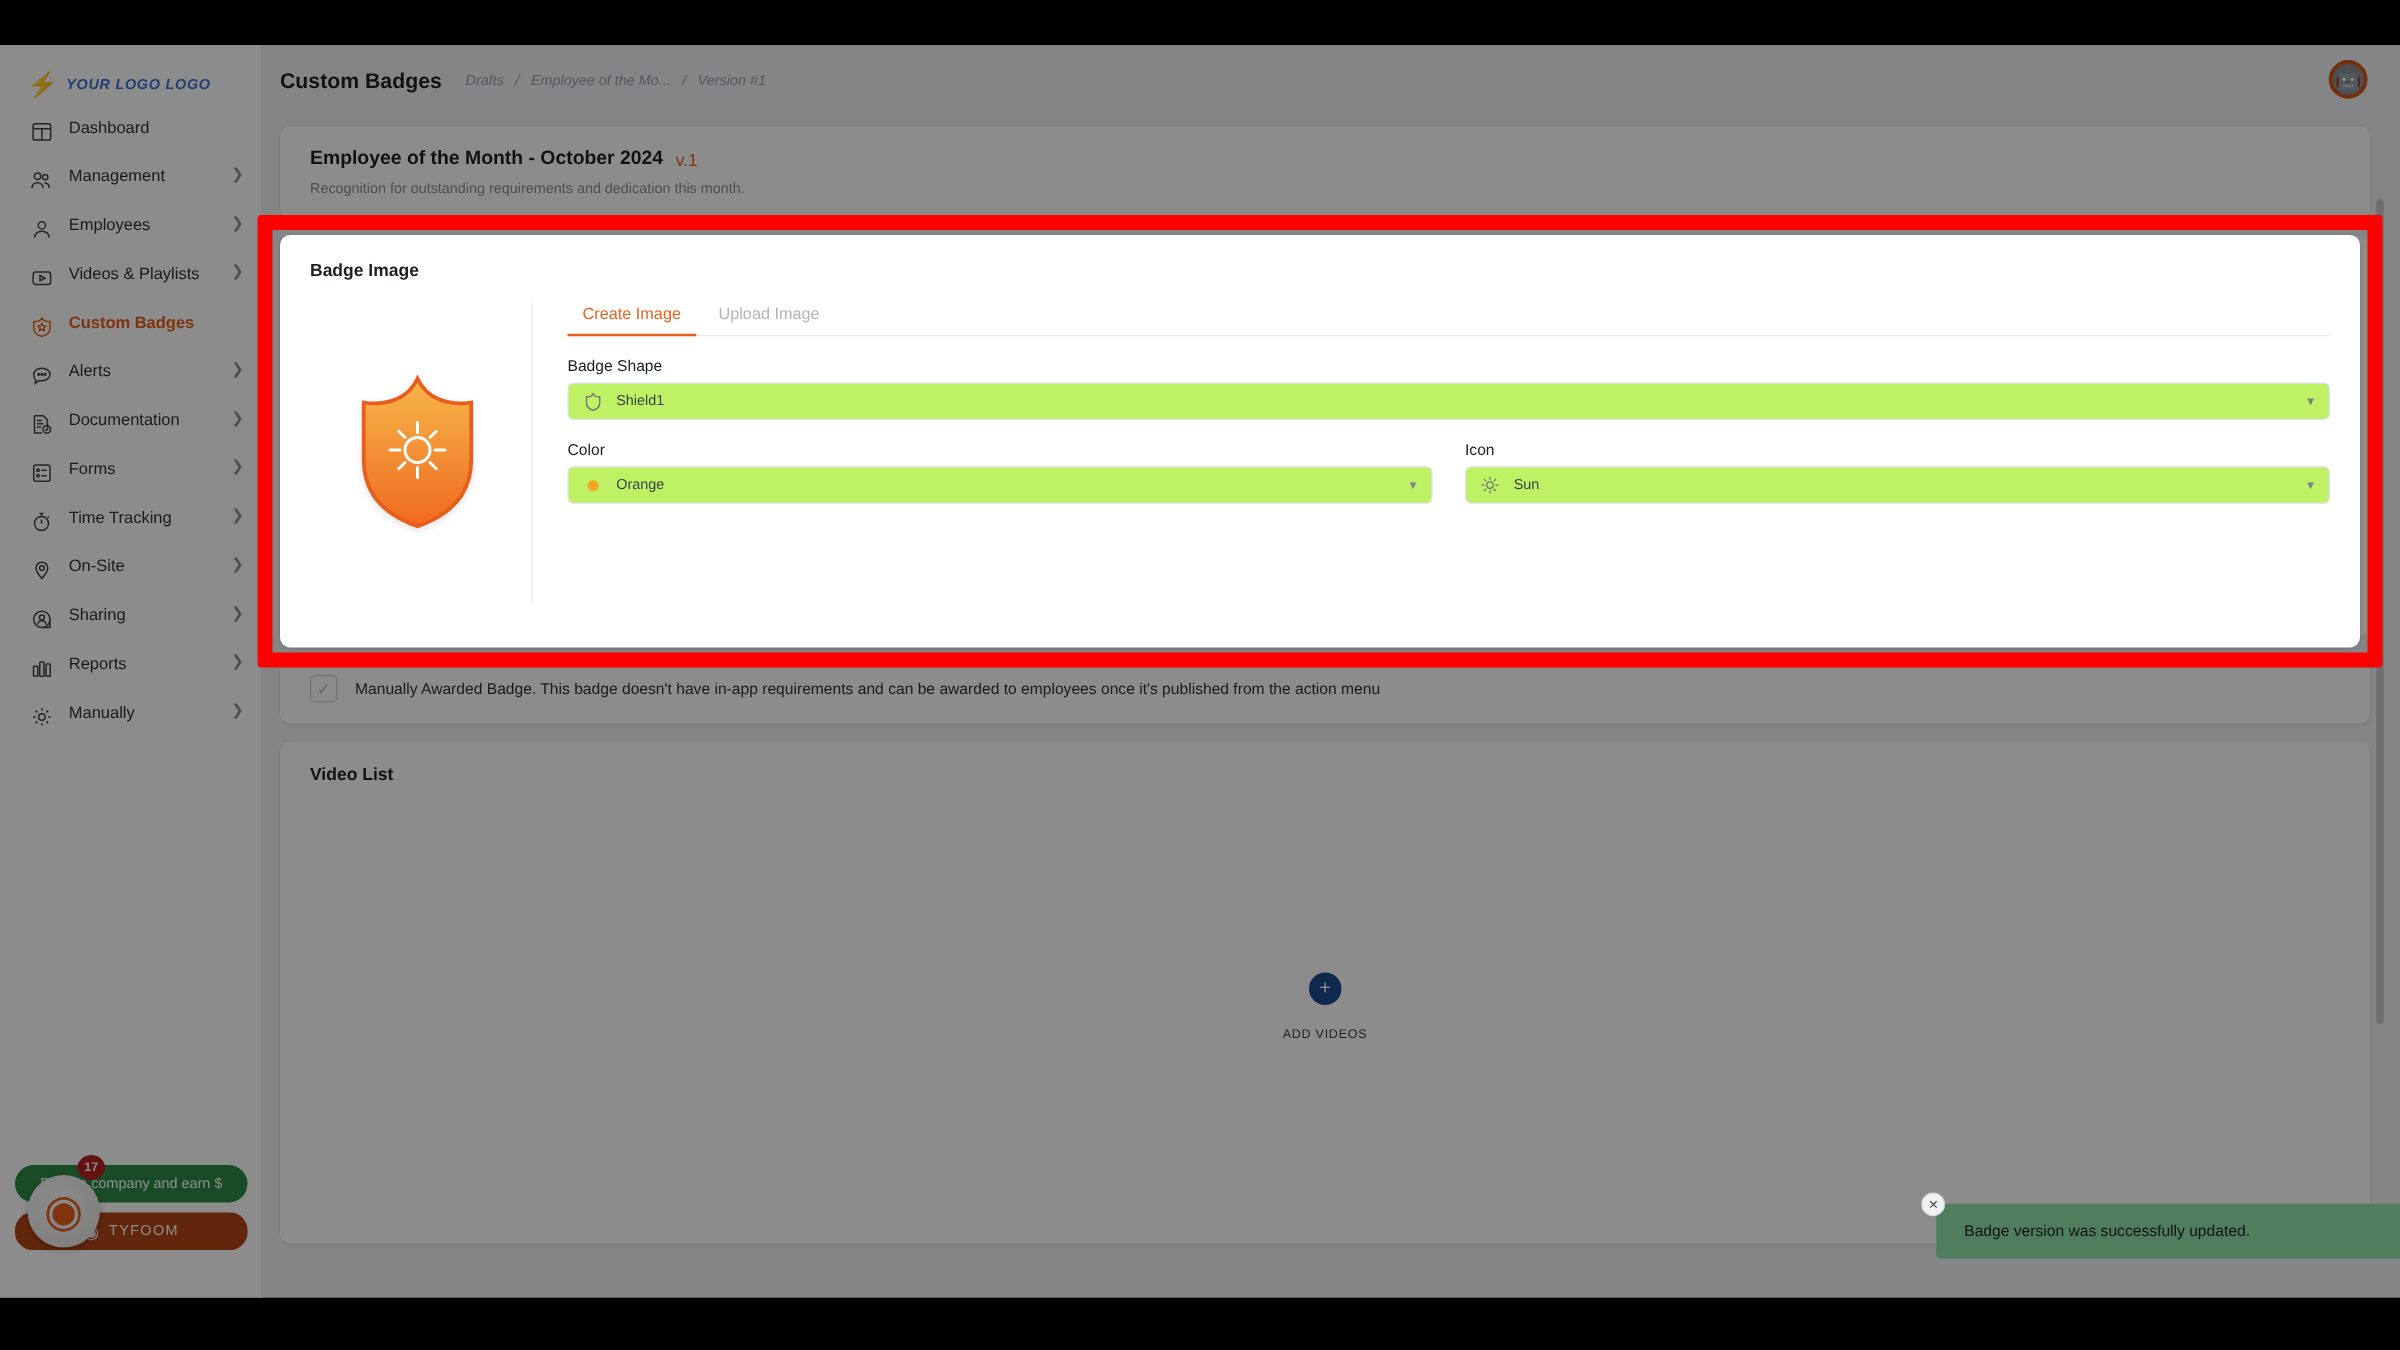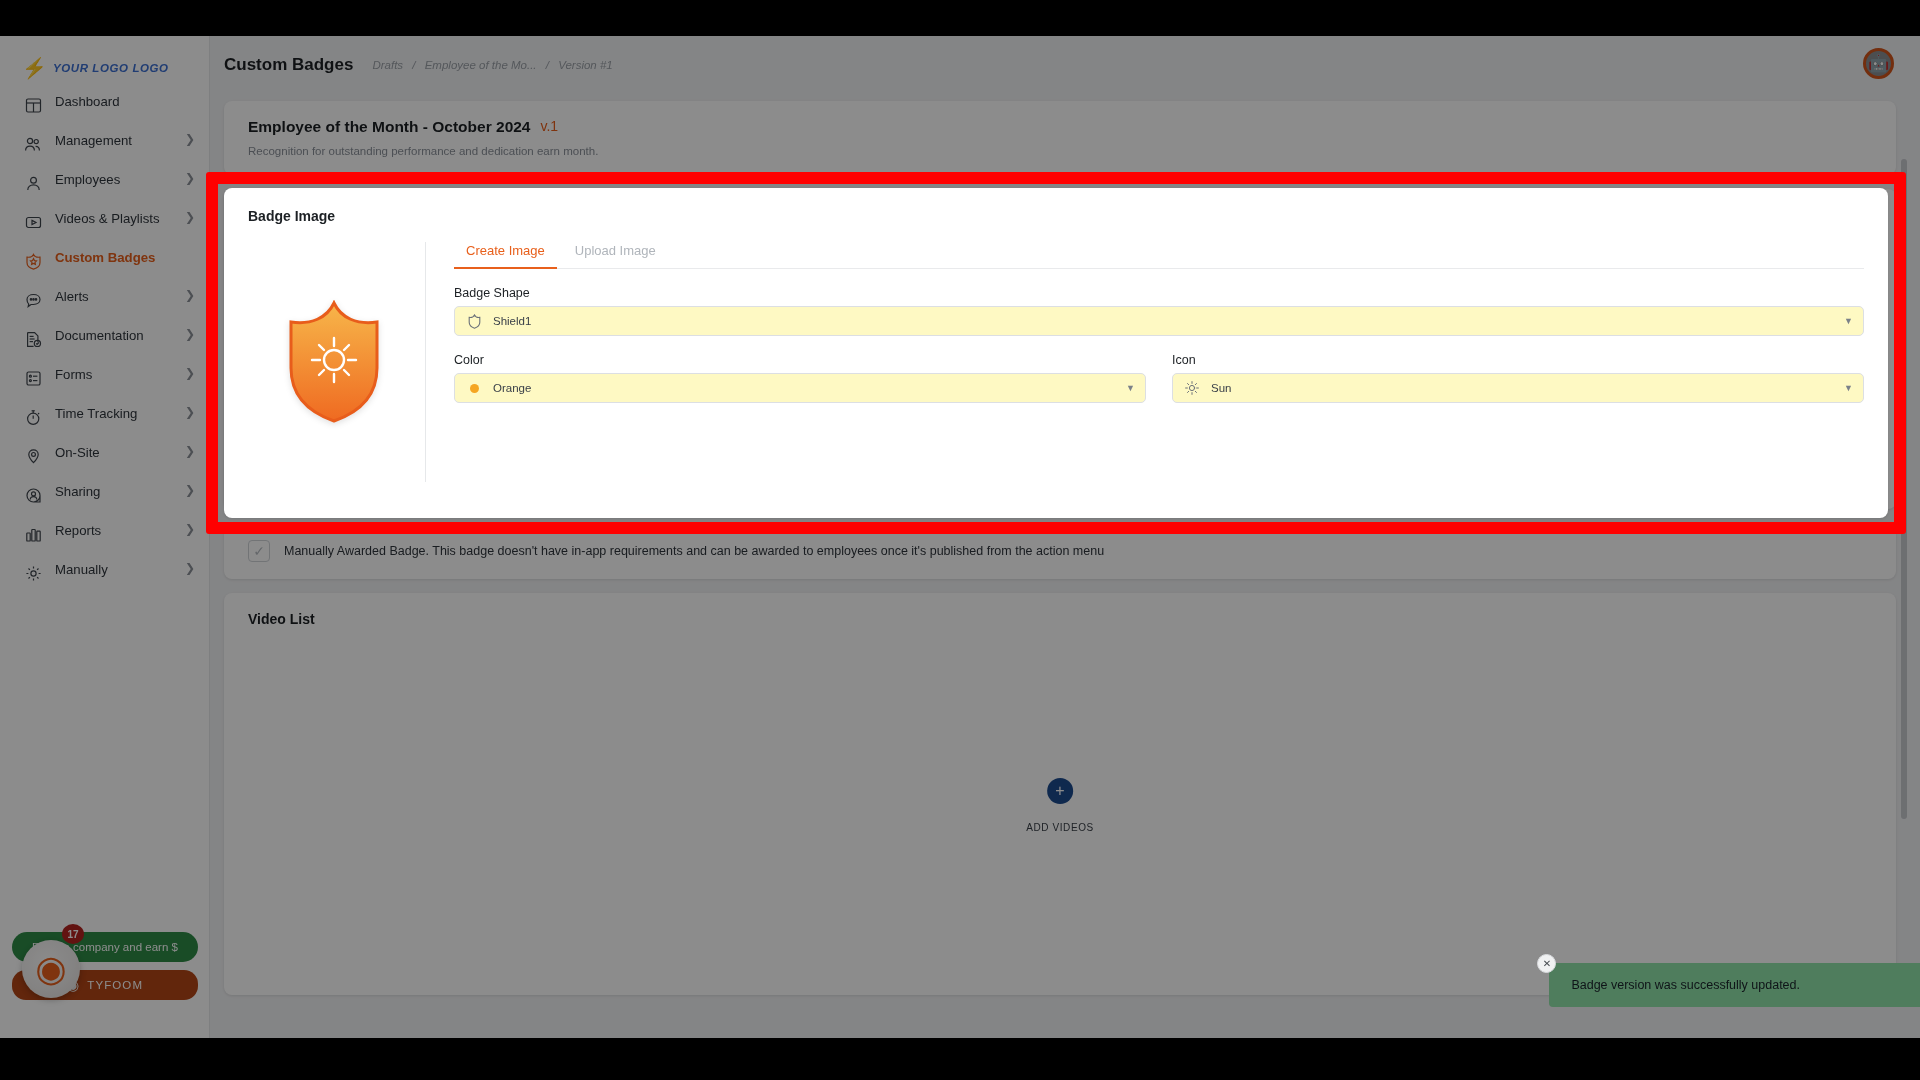--- a/index.html
+++ b/index.html
@@ -118,21 +118,21 @@
     padding: 8px 14px 0 14px;
   }
   .card {
     background: #fff;
     border-radius: 8px;
     box-shadow: 0 1px 3px rgba(0,0,0,.10);
     margin-bottom: 14px;
     position: relative;
   }
   .badge-head { padding: 17px 24px 18px 24px; }
-  .badge-head-row { display: flex; align-items: flex-start; gap: 10px; }
+  .badge-head-row { display: flex; align-items: flex-end; gap: 10px; }
   .badge-title { font-size: 15.5px; font-weight: 700; color: #1c2024; }
   .badge-ver { font-size: 14px; color: #e8601c; font-weight: 400; }
   .badge-desc { margin-top: 9px; font-size: 11.5px; color: #8a9099; }
 
   
   #badge-image-card {
     padding: 20px 24px 26px 24px;
     min-height: 312px;
   }
   .section-title { font-size: 14px; font-weight: 700; color: #1c2024; }
@@ -150,21 +150,21 @@
   .fields-col { flex: 1; padding-left: 28px; }
   .tabs { display: flex; gap: 6px; border-bottom: 1px solid #e9eaec; }
   .tab {
     padding: 0 12px 9px 12px; font-size: 13px; color: #b0b5bb;
     cursor: pointer; position: relative; top: 1px;
   }
   .tab.active { color: #e8601c; border-bottom: 2.5px solid #e8601c; }
   .fld-label { font-size: 12.5px; color: #1c2024; margin: 17px 0 6px 0; }
   .select {
     height: 30px; border: 1px solid #dcdfe3; border-radius: 5px;
-    background: #fef9c3; display: flex; align-items: center;
+    background: #bef264; display: flex; align-items: center;
     padding: 0 10px 0 10px; cursor: pointer;
   }
   .select .sico { width: 18px; height: 18px; display:flex; align-items:center; justify-content:center; flex:0 0 18px; }
   .select .sval { margin-left: 10px; font-size: 11.5px; color: #3b4149; }
   .select .caret { margin-left: auto; color: #7b8189; font-size: 9px; }
   .dot { width: 9px; height: 9px; border-radius: 50%; background: #f5a623; }
   .row2 { display: flex; gap: 26px; }
   .row2 > div { flex: 1; }
 
   
@@ -429,21 +429,21 @@
     </div>
   </div>
 
   <div id="content">
 
     <div class="card badge-head">
       <div class="badge-head-row">
         <span class="badge-title">Employee of the Month - October 2024</span>
         <span class="badge-ver">v.1</span>
       </div>
-      <div class="badge-desc">Recognition for outstanding performance and dedication earn month.</div>
+      <div class="badge-desc">Recognition for outstanding requirements and dedication this month.</div>
     </div>
 
     <div class="card" id="badge-image-card">
       <div class="section-title">Badge Image</div>
       <div class="bi-body">
         <div class="preview-col">
           <svg class="shield" viewBox="0 0 106 124">
             <defs>
               <linearGradient id="gr1" x1="0" y1="0" x2="0" y2="1">
                 <stop offset="0%" stop-color="#f7b64a"></stop>

